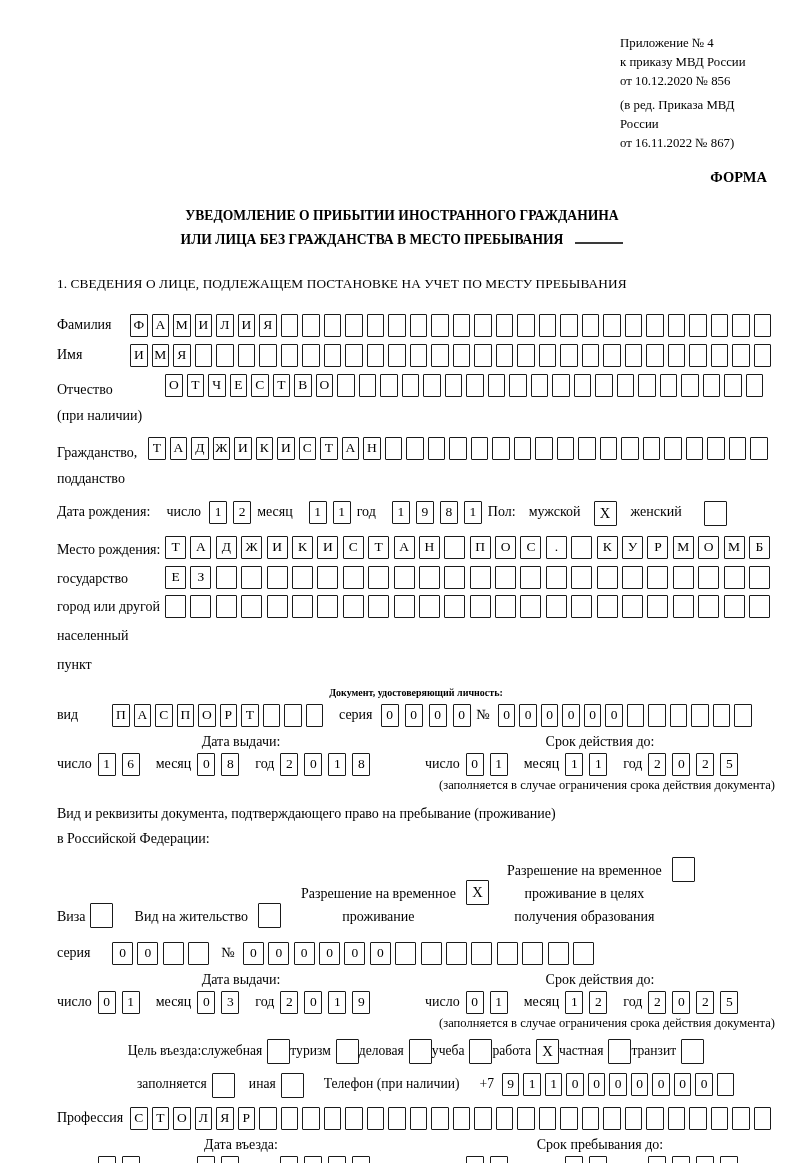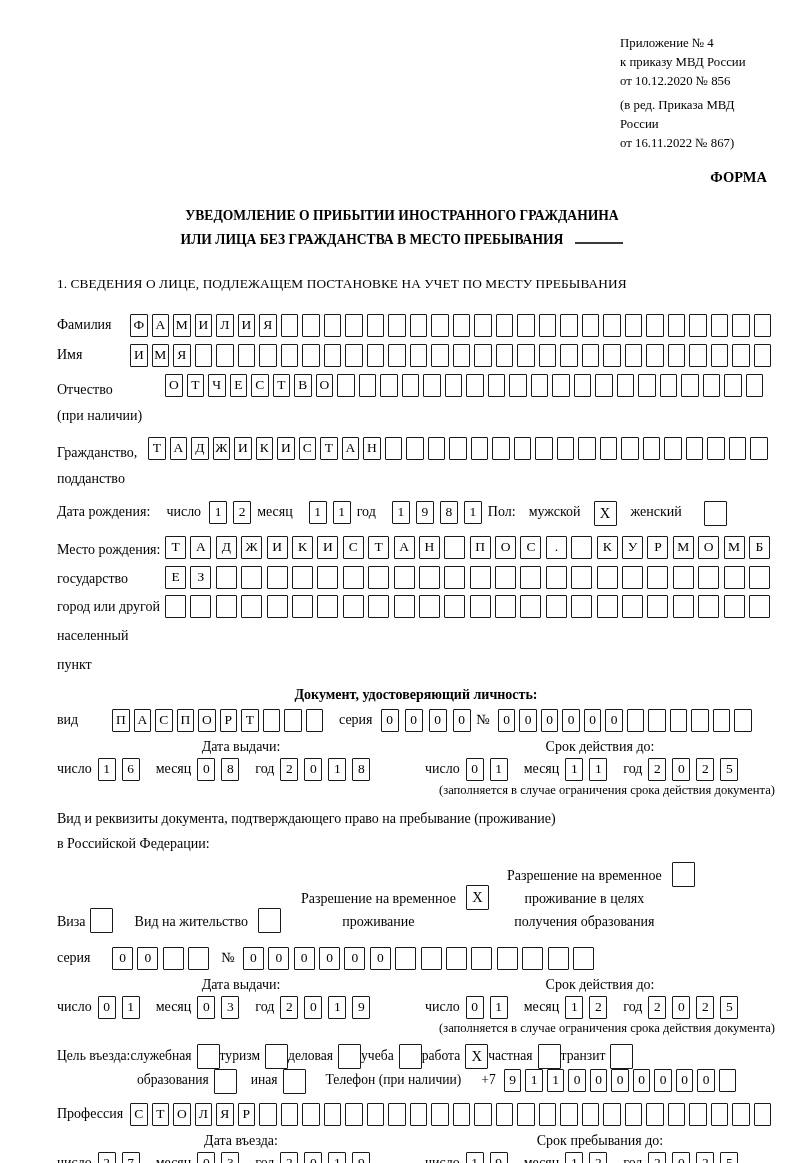--- a/index.html
+++ b/index.html
@@ -35,42 +35,42 @@
 
   
   .bd-row{display:flex;align-items:flex-start;}
   .bd-row .lbl{margin-right:8px;}
 
   
   .two-col{display:flex;align-items:flex-start;margin-bottom:7px;}
   .lab-col div{line-height:2.05;}
   .box-rows .cells{margin-bottom:6.5px;display:flex;}
 
-  .doc-h{font-weight:bold;text-align:center;font-size:14px;margin:4px 0 6px;}
+  .doc-h{font-weight:bold;text-align:center;font-size:10px;margin:4px 0 6px;}
 
   
   .datepair{display:flex;margin-bottom:2px;}
   .dg-left{width:368px;flex:0 0 368px;}
   .dg-right{flex:1;}
   .dg-h{text-align:center;margin-bottom:3px;}
   .dg-r{display:flex;align-items:flex-start;}
   .dg-r .lbl{margin-right:6px;}
   .dg-r .cells{margin-right:10px;}
   .note{font-size:12.6px;text-align:right;margin:0 0 8px;}
 
   .intro{line-height:1.8;}
 
   
   .opts{display:flex;align-items:flex-end;margin:6px 0 14px;}
   .opt{display:flex;align-items:flex-start;}
   .opt-lines{display:flex;flex-direction:column;text-align:center;line-height:1.65;padding-top:2px;}
   .opt .cells{margin-left:10px;}
 
   
-  .purpose-row{display:flex;align-items:flex-start;justify-content:flex-start;font-size:13.6px;}
+  .purpose-row{display:flex;align-items:flex-start;justify-content:center;font-size:13.6px;margin-bottom:9px;}
   .purpose-row .lbl{padding-top:4px;}
   .p-opt{display:flex;align-items:flex-start;}
   .p-opt .lbl{margin-right:5px;}
   .purpose-row2{display:flex;align-items:flex-start;margin:0 0 9px 80px;font-size:13.6px;}
 </style>
 </head>
 <body>
 
 <div class="page">
 
@@ -602,21 +602,21 @@
     <span class="p-opt">
         <span class="lbl">транзит</span>
         <span class="cells">
           <span class="cell cb"></span>
         </span>
       </span>
   </div>
 
   <div class="purpose-row2">
     <span class="p-opt">
-        <span class="lbl">образования</span>
+        <span class="lbl">заполняется</span>
         <span class="cells">
           <span class="cell cb"></span>
         </span>
       </span>
     <span class="p-opt gap14">
         <span class="lbl">иная</span>
         <span class="cells">
           <span class="cell cb"></span>
         </span>
       </span>

